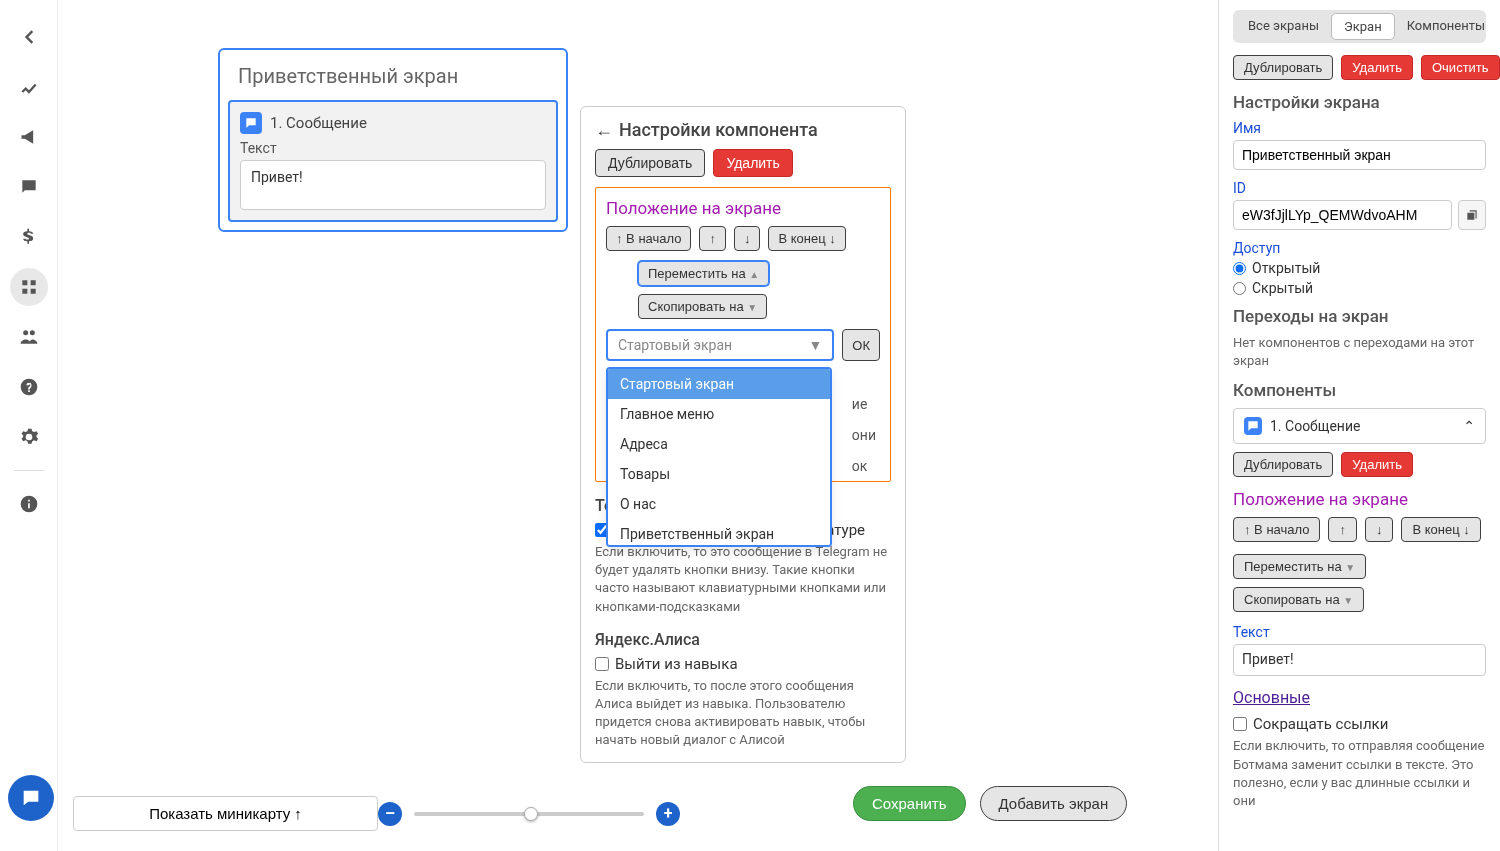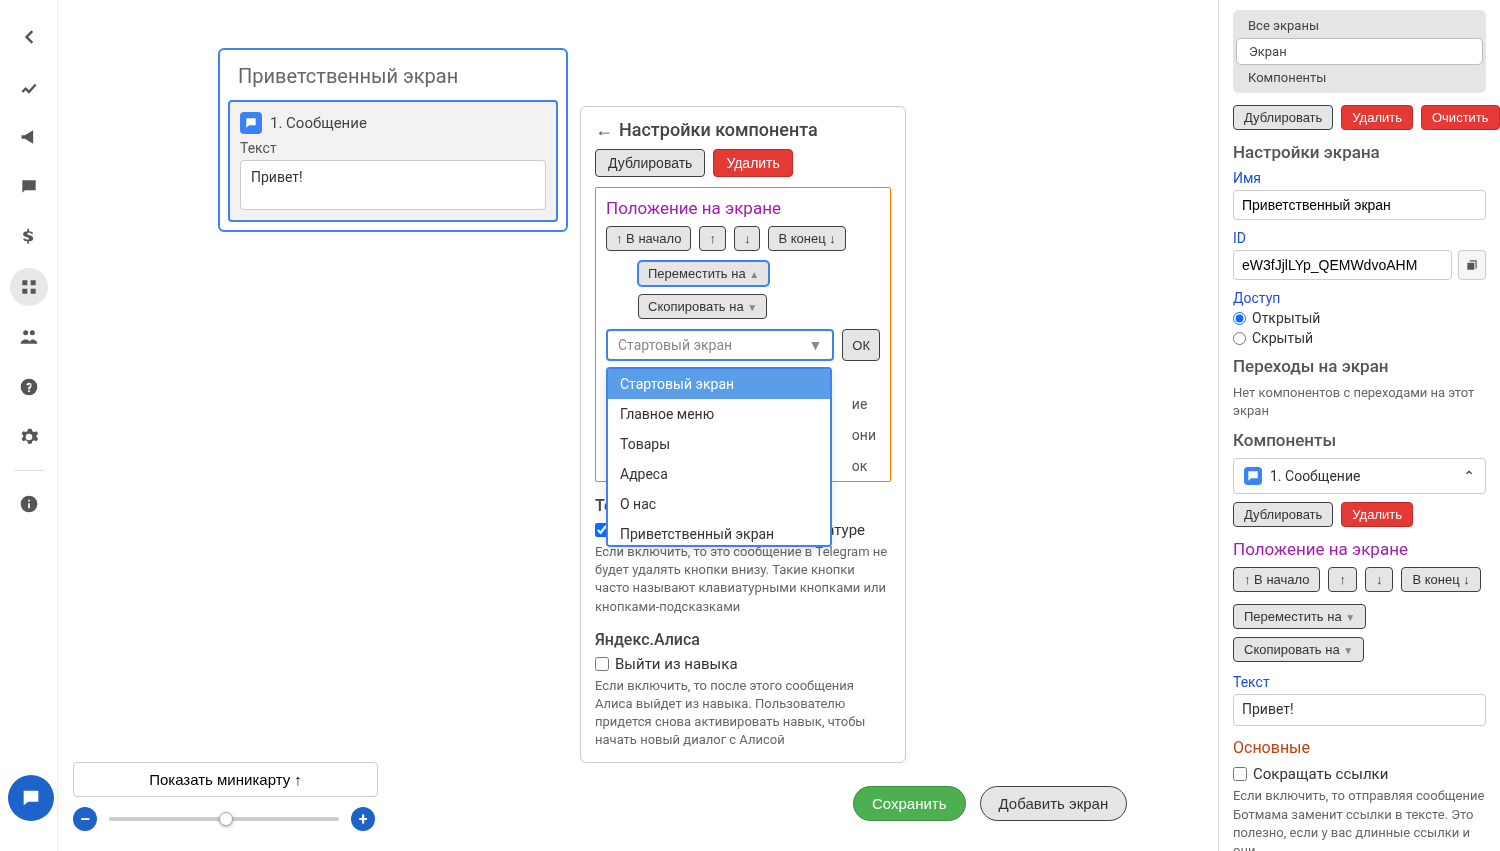--- a/index.html
+++ b/index.html
@@ -42,37 +42,37 @@
 .dropdown { position: absolute; top: 38px; left: 0; right: 48px; border: 2px solid #3b82f6; border-radius: 4px; background: #fff; z-index: 100; max-height: 180px; overflow: auto; box-shadow: 0 4px 12px rgba(0,0,0,0.1); }
 .dropdown-item { padding: 7px 12px; cursor: pointer; font-size: 14px; }
 .dropdown-item.selected { background: #5a9de8; color: #fff; }
 .hint { font-size: 13px; color: #666; line-height: 1.4; margin-top: 4px; }
 .section { margin-top: 14px; }
 .section h4 { font-size: 16px; font-weight: 500; margin-bottom: 6px; color: #444; }
 .check-row { display: flex; align-items: center; gap: 6px; font-size: 15px; margin-bottom: 2px; }
 .check-row input { width: 14px; height: 14px; accent-color: #0d6efd; }
 
 
-.bottom-left { position: absolute; left: 15px; bottom: 20px; display: flex; flex-direction: column; gap: 10px; }
+.bottom-left { position: absolute; left: 15px; bottom: 20px; display: flex; flex-direction: row; }
 .minimap-btn { background: #fff; border: 1px solid #ccc; border-radius: 4px; padding: 8px 16px; font-size: 15px; cursor: pointer; width: 305px; text-align: center; }
 .zoom-row { display: flex; align-items: center; gap: 12px; }
 .zoom-btn { width: 24px; height: 24px; border-radius: 50%; background: #1e63c9; color: #fff; font-size: 16px; font-weight: bold; display: flex; align-items: center; justify-content: center; cursor: pointer; }
 .zoom-slider { width: 230px; height: 4px; background: #ccc; border-radius: 2px; position: relative; }
 .zoom-thumb { position: absolute; left: 48%; top: -5px; width: 14px; height: 14px; border-radius: 50%; background: #fff; border: 1px solid #aaa; box-shadow: 0 1px 3px rgba(0,0,0,0.3); }
 
 .bottom-buttons { position: absolute; left: 795px; bottom: 30px; display: flex; gap: 14px; }
 .bottom-buttons .btn { padding: 8px 18px; font-size: 15px; border-radius: 18px; }
 
 
 .chat-bubble { position: fixed; left: 8px; bottom: 30px; width: 46px; height: 46px; border-radius: 50%; background: #1e63c9; display: flex; align-items: center; justify-content: center; cursor: pointer; }
 .chat-bubble svg { width: 22px; height: 22px; fill: #fff; }
 
 
 .right { width: 282px; background: #fff; border-left: 1px solid #ddd; padding: 10px 14px; overflow-y: auto; }
-.tab-row { display: flex; gap: 0; background: #e5e5e5; border-radius: 6px; padding: 3px; margin-bottom: 12px; flex-direction: column; }
+.tab-row { display: flex; gap: 0; background: #e5e5e5; border-radius: 6px; padding: 3px; margin-bottom: 12px; }
 .tab { flex: none; padding: 5px 12px; font-size: 13px; border-radius: 5px; cursor: pointer; color: #444; }
 .tab.active { background: #fff; border: 1px solid #bbb; }
 .right .btn-row { margin-bottom: 12px; }
 .right .btn { font-size: 13px; padding: 4px 10px; }
 .right h3 { font-size: 17px; font-weight: 500; color: #555; margin: 10px 0 8px; }
 .right label.field-label { font-size: 14px; color: #1d4ed8; display: block; margin-bottom: 4px; }
 .right input[type=text] { width: 100%; border: 1px solid #ccc; border-radius: 4px; padding: 6px 8px; font-size: 14px; background: #fff; }
 .id-row { display: flex; gap: 6px; }
 .id-row input { flex: 1; }
 .copy-btn { width: 28px; border: 1px solid #ccc; border-radius: 4px; background: #f5f5f5; display: flex; align-items: center; justify-content: center; cursor: pointer; }
@@ -181,22 +181,22 @@
         </div>
         <div class="select-wrap">
           <div class="select-box">
             <span>Стартовый экран</span>
             <span style="color:#888;">▼</span>
           </div>
           <button class="btn small">ОК</button>
           <div class="dropdown">
             <div class="dropdown-item selected">Стартовый экран</div>
             <div class="dropdown-item">Главное меню</div>
+            <div class="dropdown-item">Адреса</div>
             <div class="dropdown-item">Товары</div>
-            <div class="dropdown-item">Адреса</div>
             <div class="dropdown-item">О нас</div>
             <div class="dropdown-item">Приветственный экран</div>
           </div>
         </div>
         <div style="position:relative; height:110px;">
           <div style="position:absolute; right:4px; top:28px; color:#555; font-size:14px; line-height:2.2;">
             <div>ие</div>
             <div>они</div>
             <div>ок</div>
           </div>
@@ -311,21 +311,21 @@
     <div class="btn-row wrap" style="margin-top:6px;">
       <button class="btn small"><span>Переместить на</span> <span style="color:#888;font-size:10px;">▼</span></button>
       <button class="btn small"><span>Скопировать на</span> <span style="color:#888;font-size:10px;">▼</span></button>
     </div>
 
     <div class="field-group" style="margin-top:12px;">
       <label class="field-label">Текст</label>
       <div class="textarea">Привет!</div>
     </div>
 
-    <div class="section-label" style="margin-top:12px;font-size:16px;color:#c2410c;">Основные</div>
+    <div class="section-label" style="margin-top:12px;font-size:16px;color:#4c1d95;text-decoration:underline;">Основные</div>
     <div class="check-row">
       <input type="checkbox" style="">
       <span>Сокращать ссылки</span>
     </div>
     <div class="hint">Если включить, то отправляя сообщение Ботмама заменит ссылки в тексте. Это полезно, если у вас длинные ссылки и они</div>
   </div>
 
 </div>
 
 <div class="chat-bubble">

